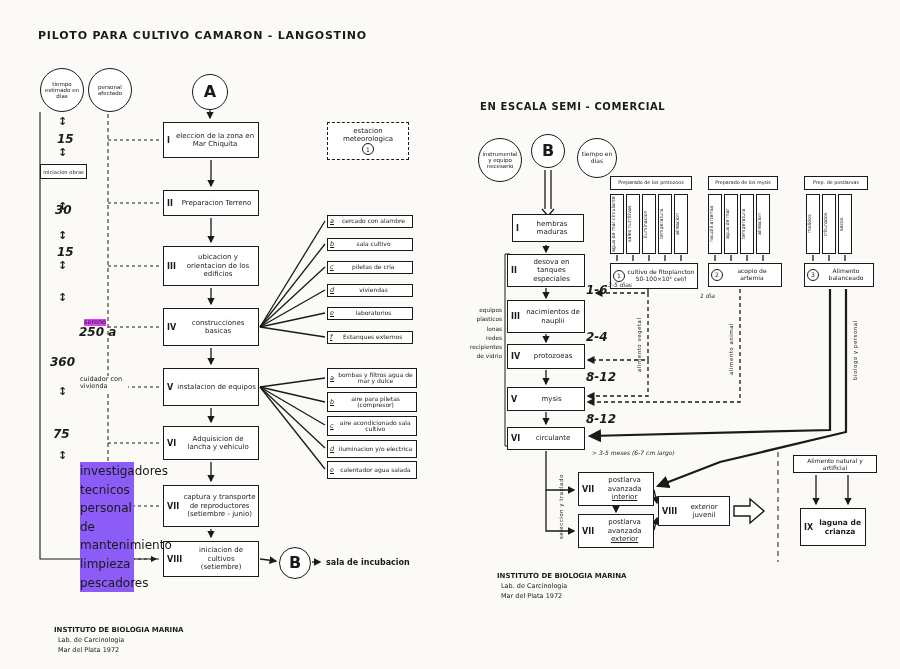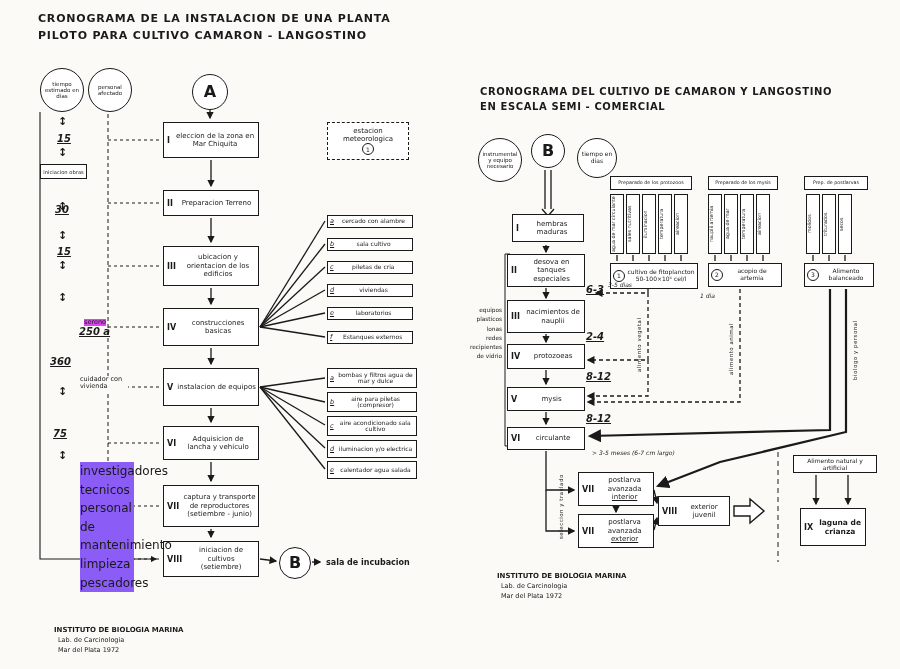--- a/index.html
+++ b/index.html
@@ -34,21 +34,21 @@
         text-align:center;padding:1px 0;overflow:hidden;}
   .rot{position:absolute;writing-mode:vertical-rl;transform:rotate(180deg);
        font-size:5.5px;white-space:nowrap;letter-spacing:.5px;}
   .res{position:absolute;border:1.5px solid #1a1a1a;background:#fff;font-size:6px;
        display:flex;align-items:center;gap:2px;padding:1px 2px;box-sizing:border-box;
        text-align:center;line-height:1.1;}
   .res .rlbl{flex:1;}
   .circnum{display:inline-flex;flex:none;width:10px;height:10px;border:1.1px solid #1a1a1a;
            border-radius:50%;align-items:center;justify-content:center;font-size:6px;background:#fff;}
   .ud{position:absolute;font-size:11px;font-weight:700;line-height:1;}
-  .tl{font-style:italic;font-weight:700;font-size:10px;text-decoration:underline;}
+  .tl{font-style:italic;font-weight:700;font-size:12px;}
   .u{text-decoration:underline;}
 </style>
 </head>
 <body>
 
 <div class="page">
 
   <svg class="wires" width="900" height="669" viewBox="0 0 900 669">
     <defs>
       <marker id="arr" viewBox="0 0 6 6" refX="5" refY="3" markerWidth="6" markerHeight="6" orient="auto">
@@ -133,21 +133,20 @@
       <path d="M846 289 L846 432 L720 462 L658 486" stroke-width="2.2" marker-end="url(#arr)"></path>
 
       <path d="M778 452 V562" stroke-dasharray="5 4" stroke-width="1"></path>
 
       <path d="M510 254 H505 V446 H510" stroke-width="1"></path>
 
       <path d="M734 506 H750 V499 L764 511 L750 523 V516 H734 Z" fill="#fff" stroke-width="1.4"></path>
     </g>
   </svg>
 
-  <div class="t title" style="left:38px;top:10px;width:360px;">CRONOGRAMA  DE  LA  INSTALACION  DE  UNA  PLANTA</div>
   <div class="t title" style="left:38px;top:27px;width:360px;">PILOTO  PARA  CULTIVO  CAMARON - LANGOSTINO</div>
 
   <div class="c" style="left:40px;top:68px;width:44px;height:44px;">tiempo estimado en dias</div>
   <div class="c" style="left:88px;top:68px;width:44px;height:44px;">personal afectado</div>
   <div class="c bigletter" style="left:192px;top:74px;width:36px;height:36px;">A</div>
 
   <div class="stage" style="left:163px;top:122px;width:96px;height:36px;">
     <span class="num">I</span>
     <span class="lbl">eleccion de la zona en Mar Chiquita</span>
   </div>
@@ -258,21 +257,20 @@
 tecnicos
 personal de
 mantenimiento
 limpieza
 pescadores</div>
 
   <div class="t b" style="left:54px;top:626px;font-size:7px;">INSTITUTO  DE  BIOLOGIA  MARINA</div>
   <div class="t" style="left:58px;top:637px;font-size:6.5px;">Lab. de Carcinologia</div>
   <div class="t" style="left:58px;top:647px;font-size:6.5px;">Mar del Plata 1972</div>
 
-  <div class="t title2" style="left:480px;top:84px;width:360px;">CRONOGRAMA  DEL  CULTIVO  DE  CAMARON  Y  LANGOSTINO</div>
   <div class="t title2" style="left:480px;top:99px;width:360px;">EN  ESCALA  SEMI - COMERCIAL</div>
 
   <div class="c" style="left:478px;top:138px;width:44px;height:44px;">instrumental y equipo necesario</div>
   <div class="c bigletter" style="left:531px;top:134px;width:34px;height:34px;">B</div>
   <div class="c" style="left:577px;top:138px;width:40px;height:40px;font-size:6px;">tiempo en dias</div>
 
   <div class="stage" style="left:512px;top:214px;width:72px;height:28px;">
     <span class="num">I</span>
     <span class="lbl">hembras maduras</span>
   </div>
@@ -320,21 +318,21 @@
 
   <div class="ghead" style="left:804px;top:176px;width:64px;height:14px;">Prep. de postlarvas</div>
   <div class="vbox" style="left:806px;top:194px;width:14px;height:60px;">molidos</div>
   <div class="vbox" style="left:822px;top:194px;width:14px;height:60px;">triturados</div>
   <div class="vbox" style="left:838px;top:194px;width:14px;height:60px;">secos</div>
   <div class="res" style="left:804px;top:263px;width:70px;height:24px;">
     <span class="circnum">3</span>
     <span class="rlbl">Alimento balanceado</span>
   </div>
 
-  <div class="t tl" style="left:586px;top:284px;">6-3</div>
+  <div class="t tl" style="left:586px;top:284px;">1-6</div>
   <div class="t i" style="left:608px;top:282px;font-size:6px;">3-5 dias</div>
   <div class="t i" style="left:700px;top:293px;font-size:6px;">1 dia</div>
   <div class="t tl" style="left:586px;top:331px;text-align:right;">2-4</div>
   <div class="t tl" style="left:586px;top:371px;">8-12</div>
   <div class="t tl" style="left:586px;top:413px;">8-12</div>
   <div class="t i" style="left:592px;top:450px;font-size:6px;background:#fbfaf6;">&gt; 3-5 meses (6-7 cm largo)</div>
 
   <div class="t pre" style="left:466px;top:306px;width:36px;font-size:5.8px;text-align:right;line-height:1.6;">equipos
 plasticos
 lonas

